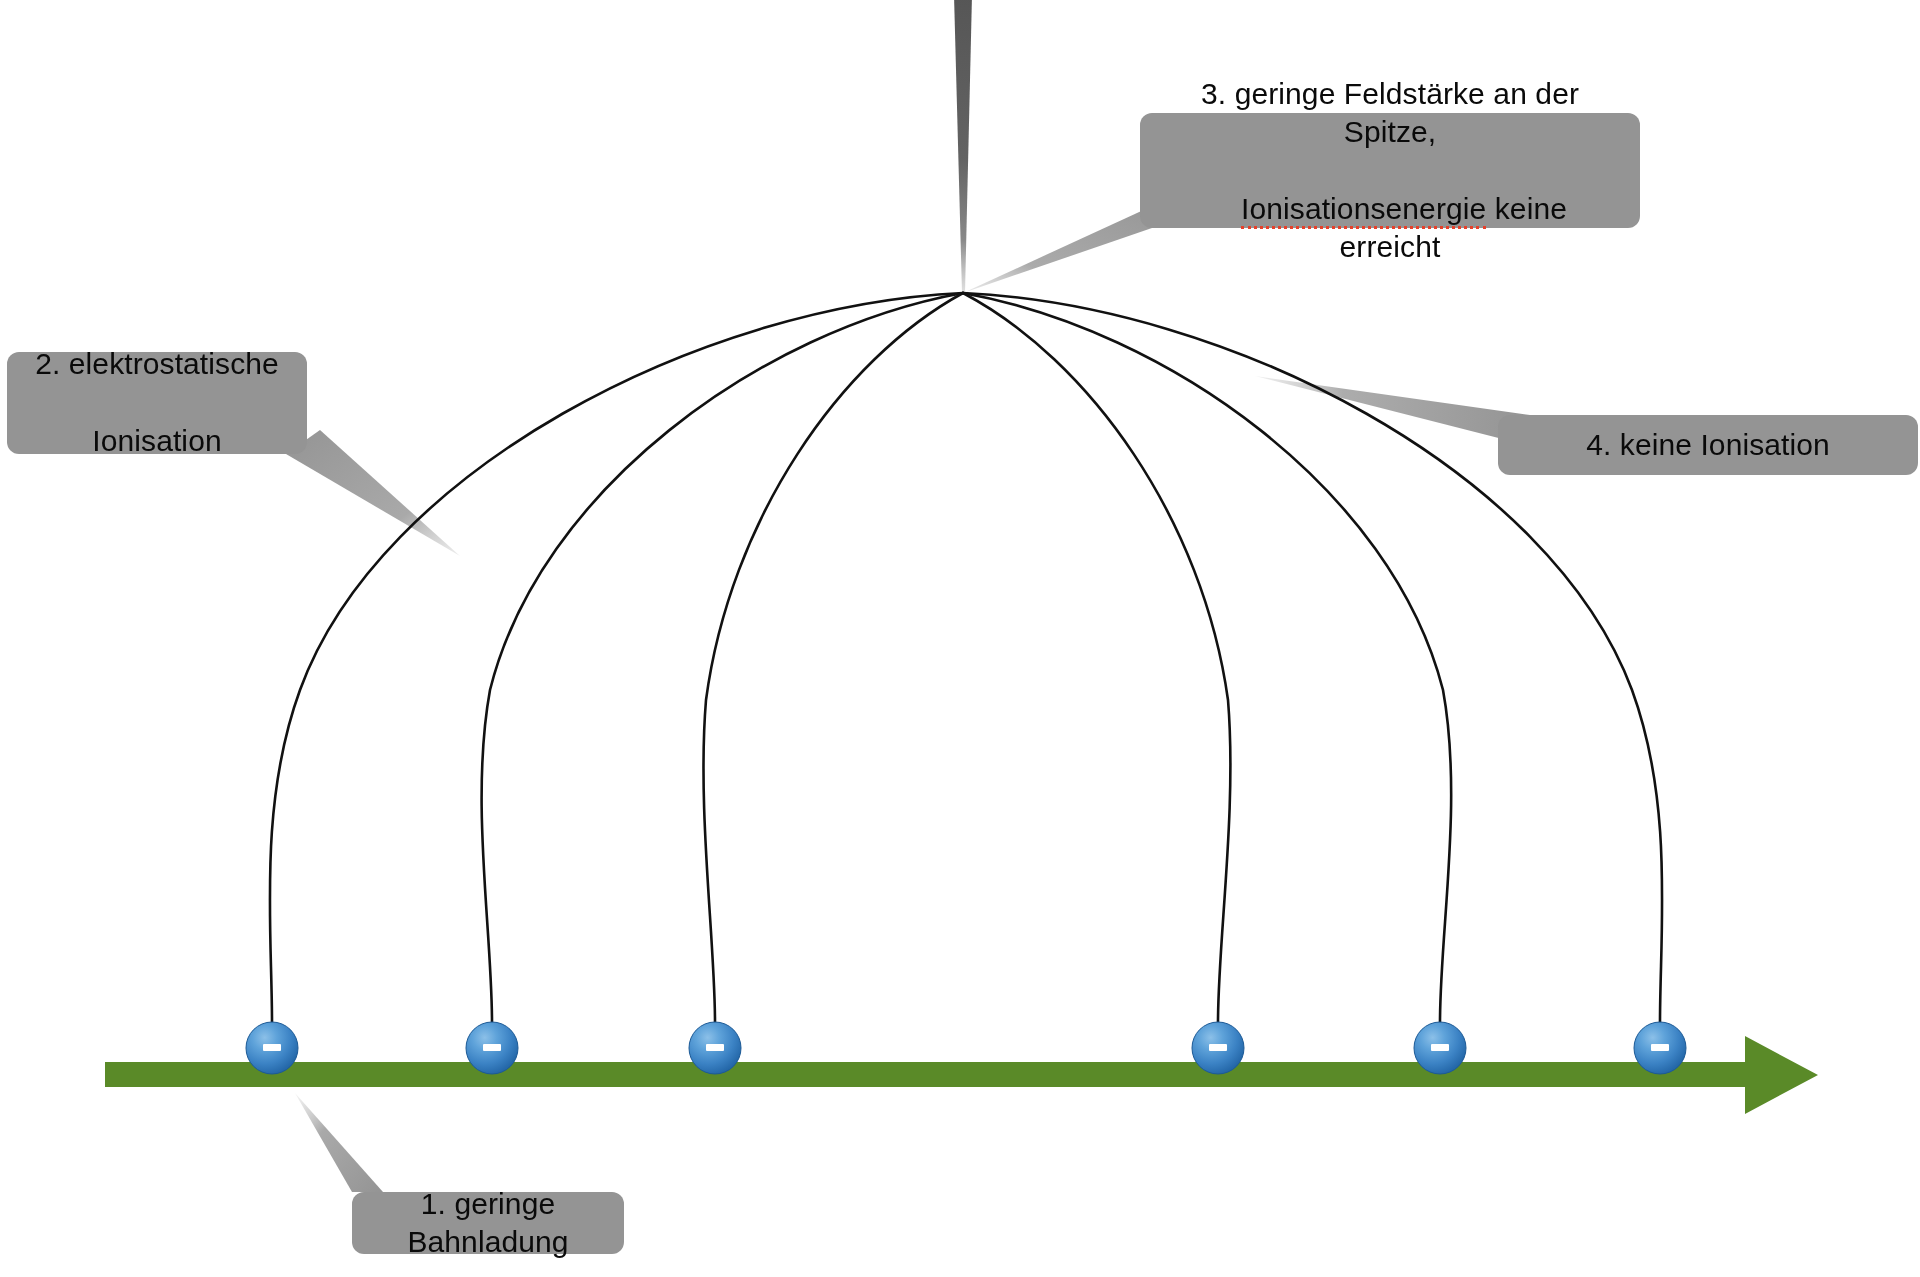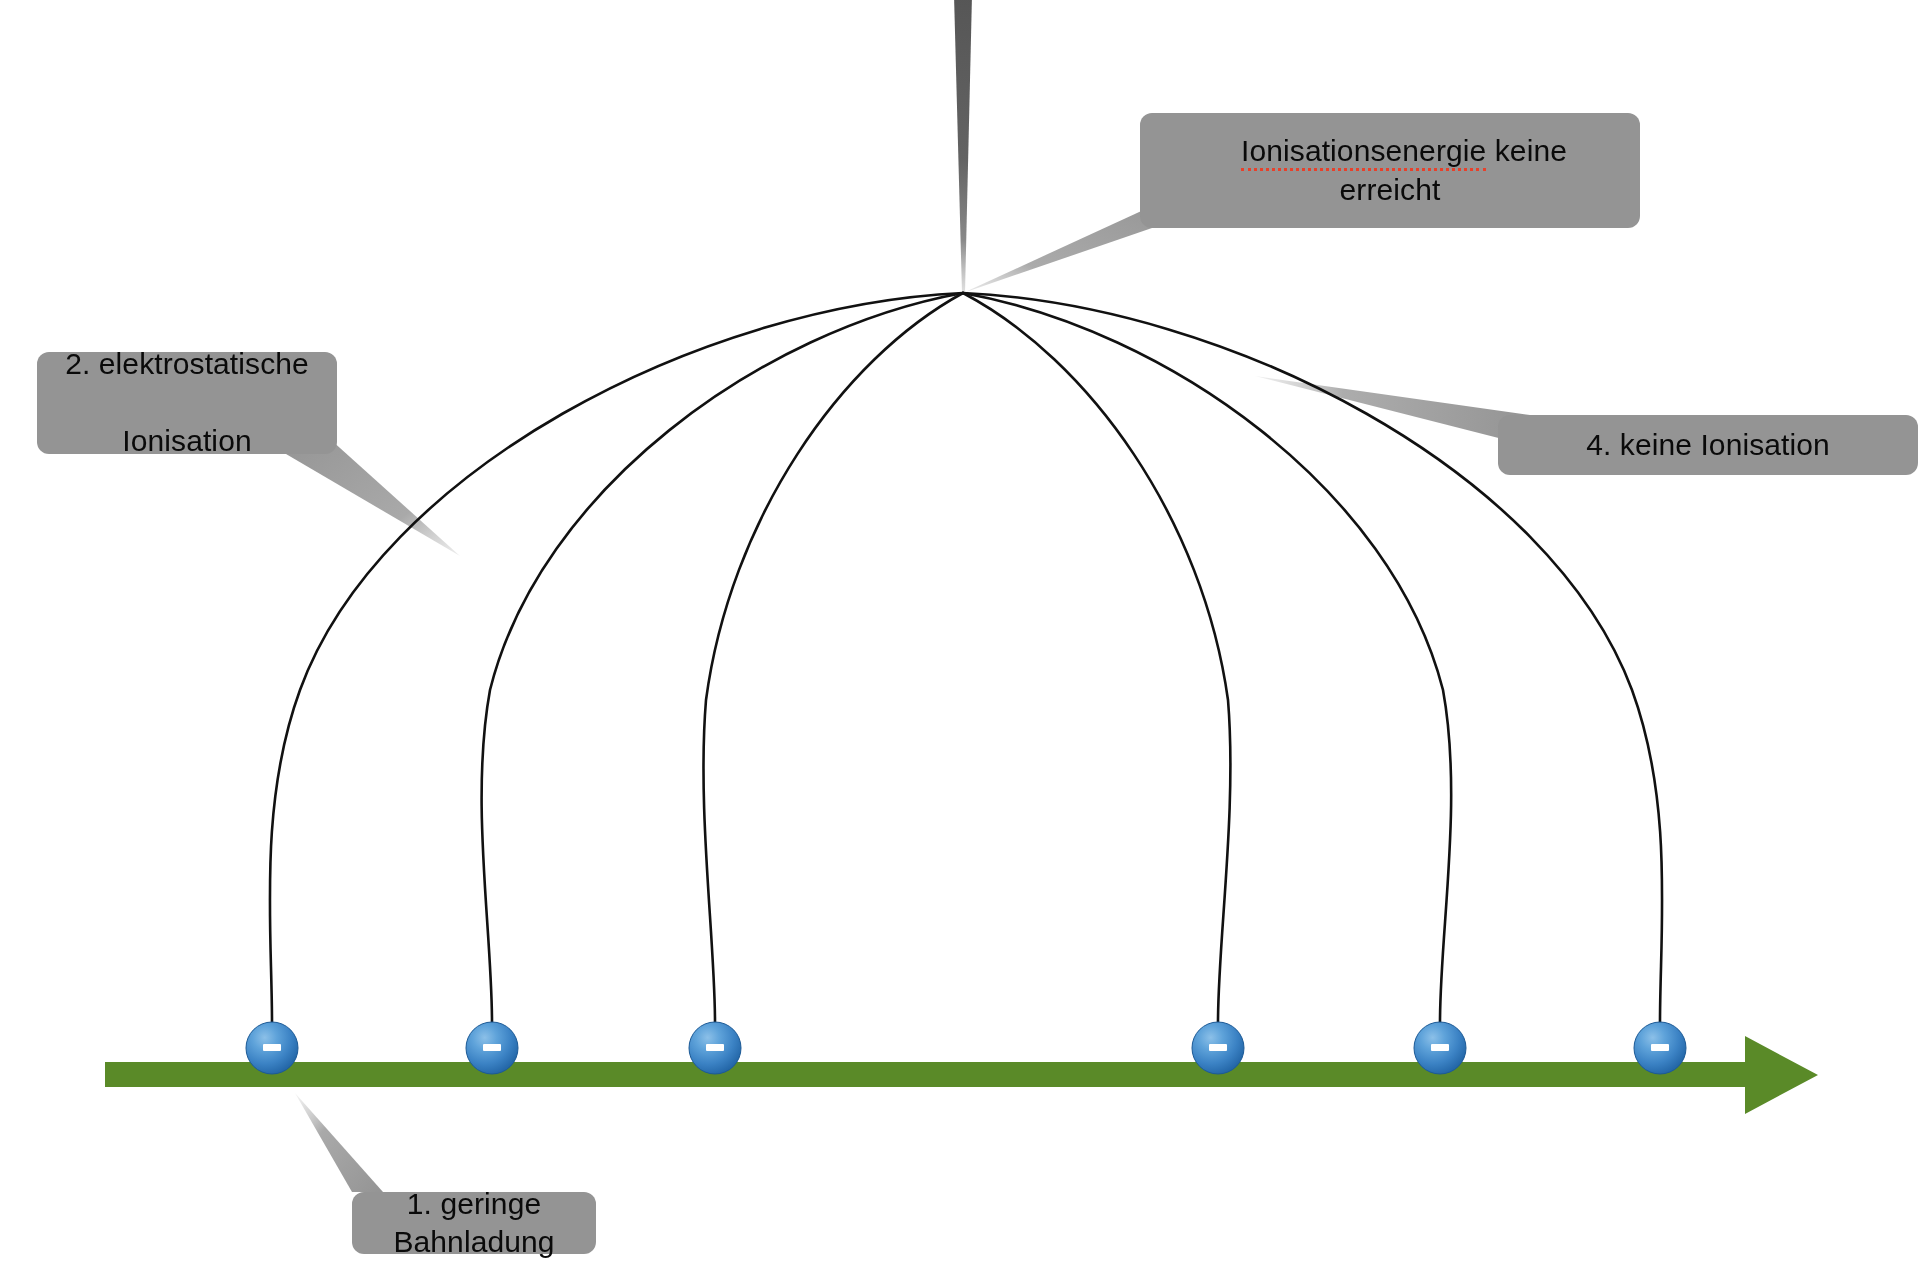--- a/index.html
+++ b/index.html
@@ -27,22 +27,22 @@
     padding:10px 22px;
     white-space:pre-line;
     letter-spacing:0.1px;
   }
   .callout .line{display:block;}
   .misspelled{
     border-bottom:3px dotted #e8402a;
     padding-bottom:1px;
     margin-left:28px;
   }
-  #callout-1{left:352px;top:1192px;width:244px;height:62px;font-size:30px;}
-  #callout-2{left:37px;top:352px;width:300px;height:102px;}
+  #callout-1{left:352px;top:1192px;width:272px;height:62px;font-size:30px;}
+  #callout-2{left:7px;top:352px;width:300px;height:102px;}
   #callout-3{left:1140px;top:113px;width:500px;height:115px;}
   #callout-4{left:1498px;top:415px;width:420px;height:60px;}
 </style>
 </head>
 <body>
 
 <div id="stage">
 
   <svg id="scene" viewBox="0 0 1920 1277" xmlns="http://www.w3.org/2000/svg">
     <defs>
@@ -147,20 +147,21 @@
 
   <div class="callout" id="callout-2">
     <div>
       <span class="line">2. elektrostatische</span>
       <span class="line">Ionisation</span>
     </div>
   </div>
 
   <div class="callout" id="callout-3">
     <div>
+      <span class="line">3. geringe Feldstärke an der Spitze,</span>
       <span class="line"><span class="misspelled">Ionisationsenergie</span><span> keine erreicht</span></span>
     </div>
   </div>
 
   <div class="callout" id="callout-4">
     <span class="line">4. keine Ionisation</span>
   </div>
 
 </div>
 

